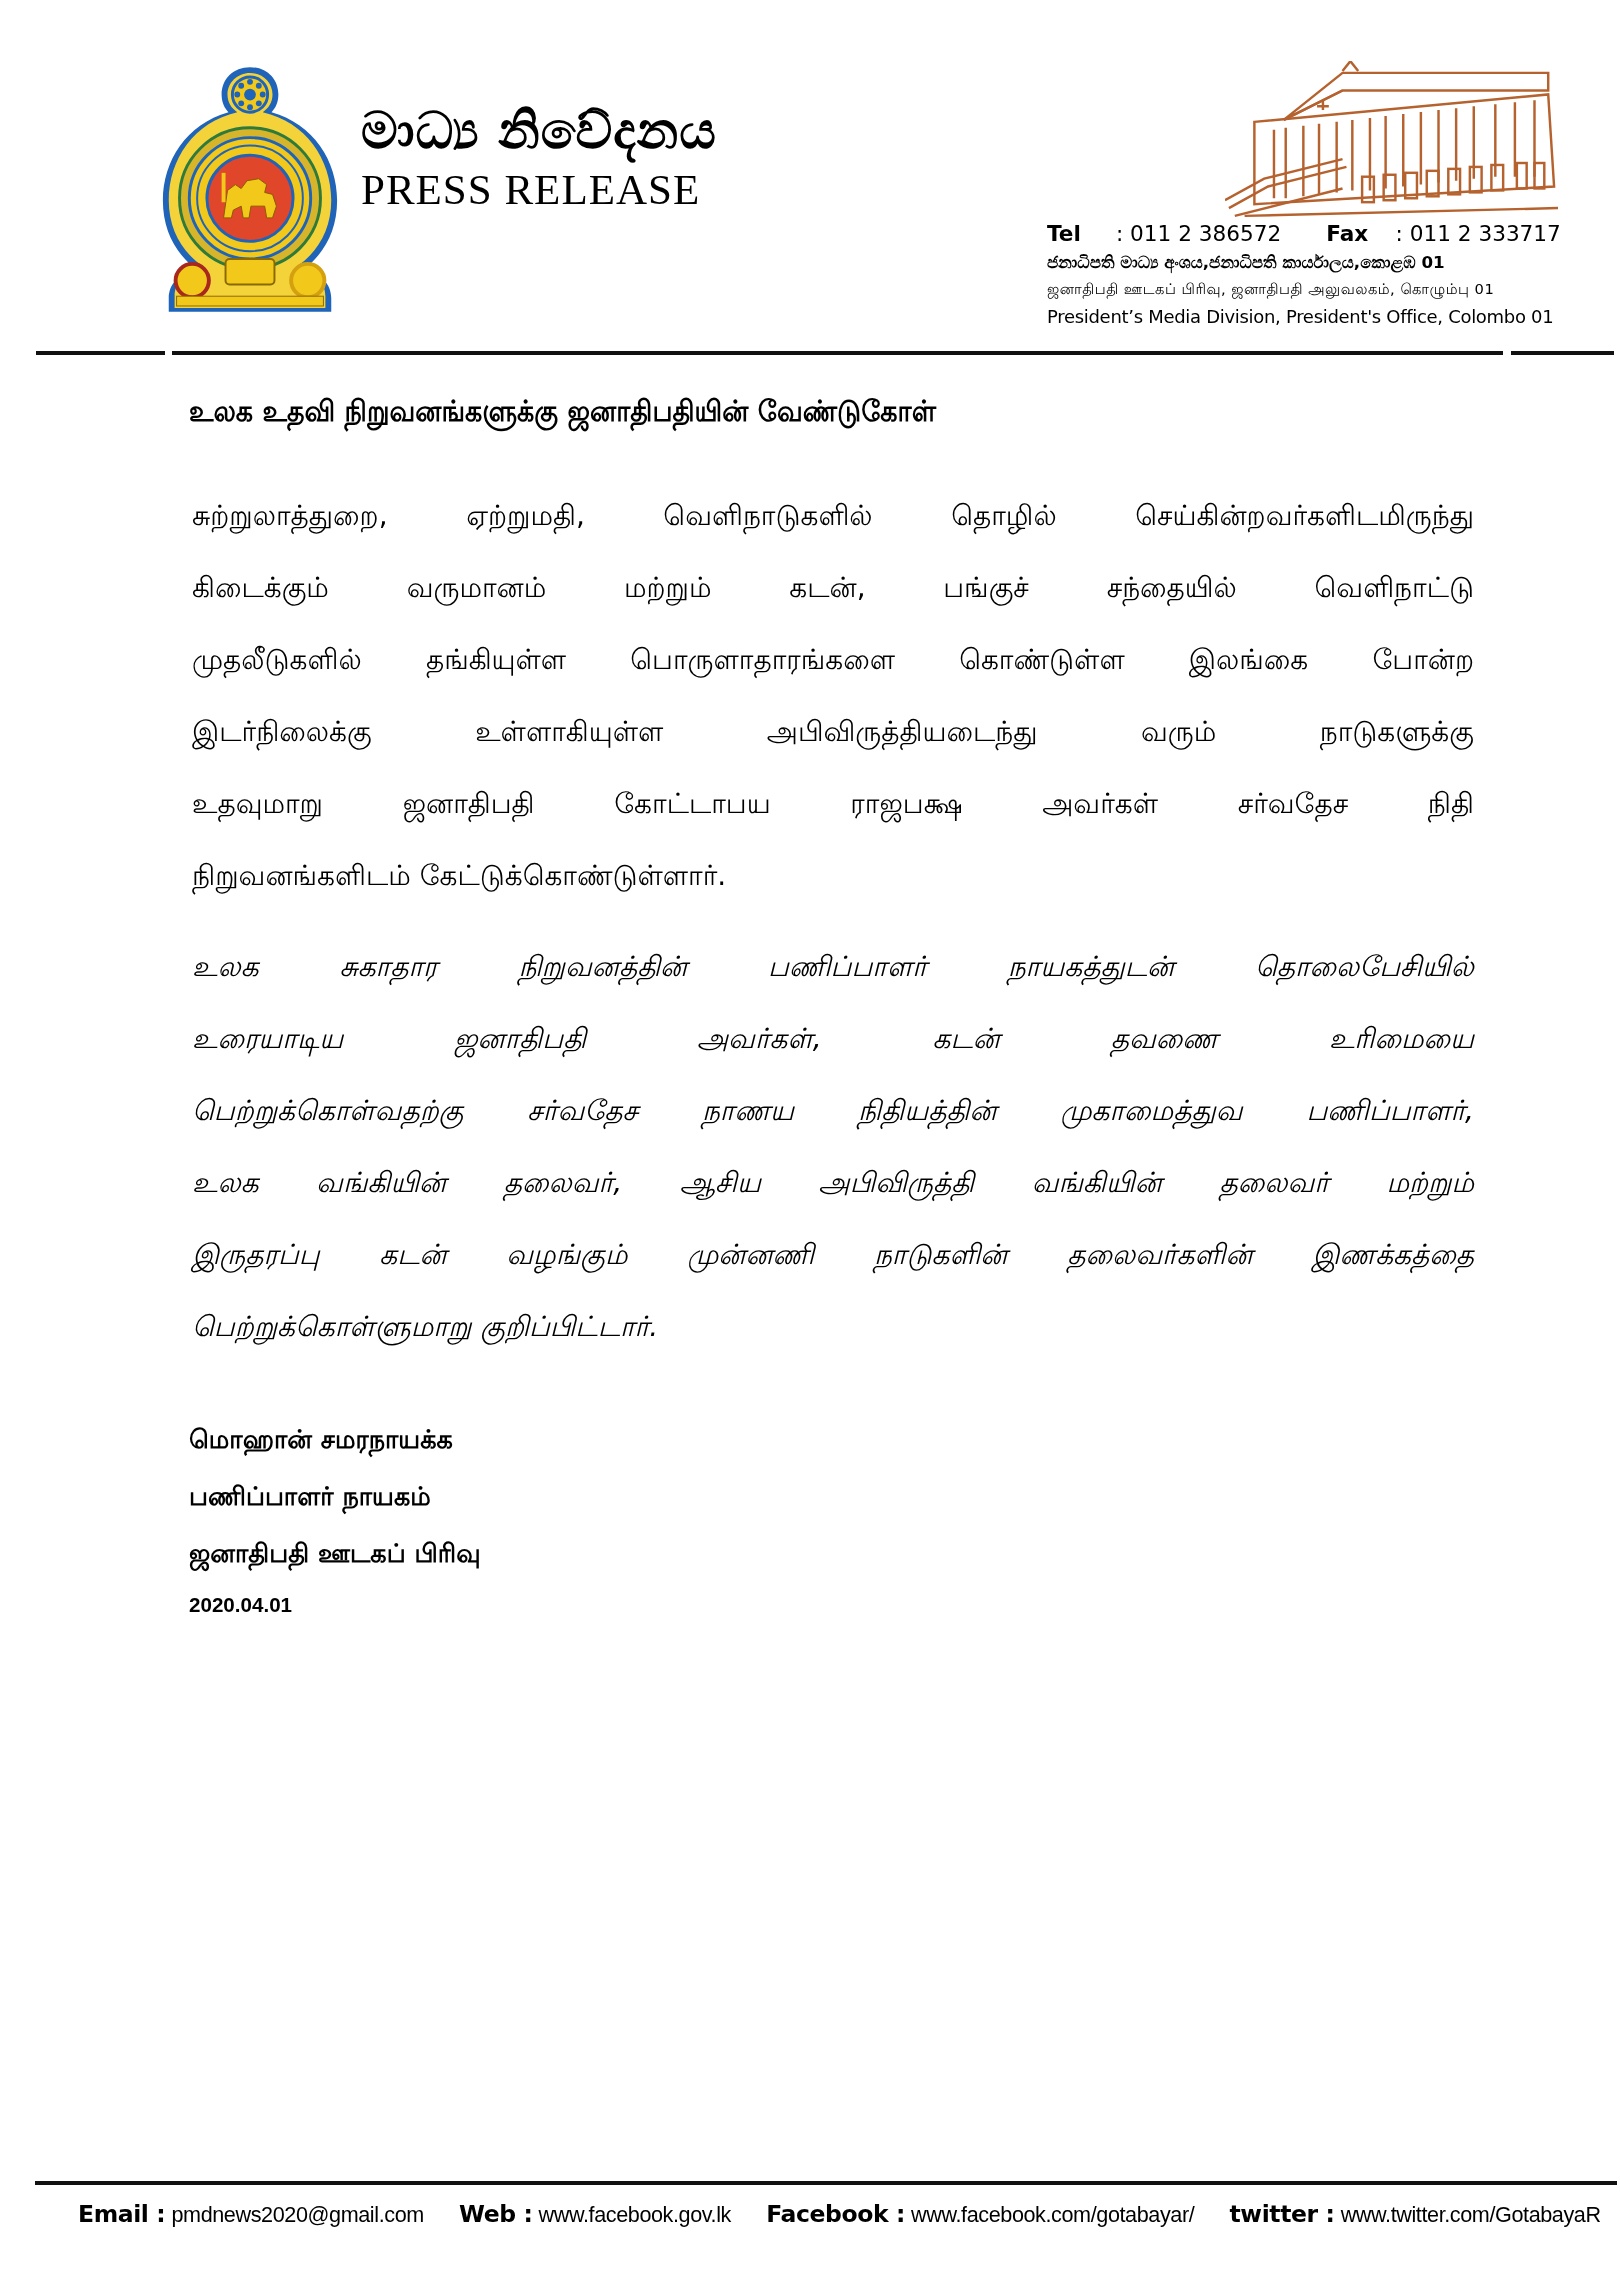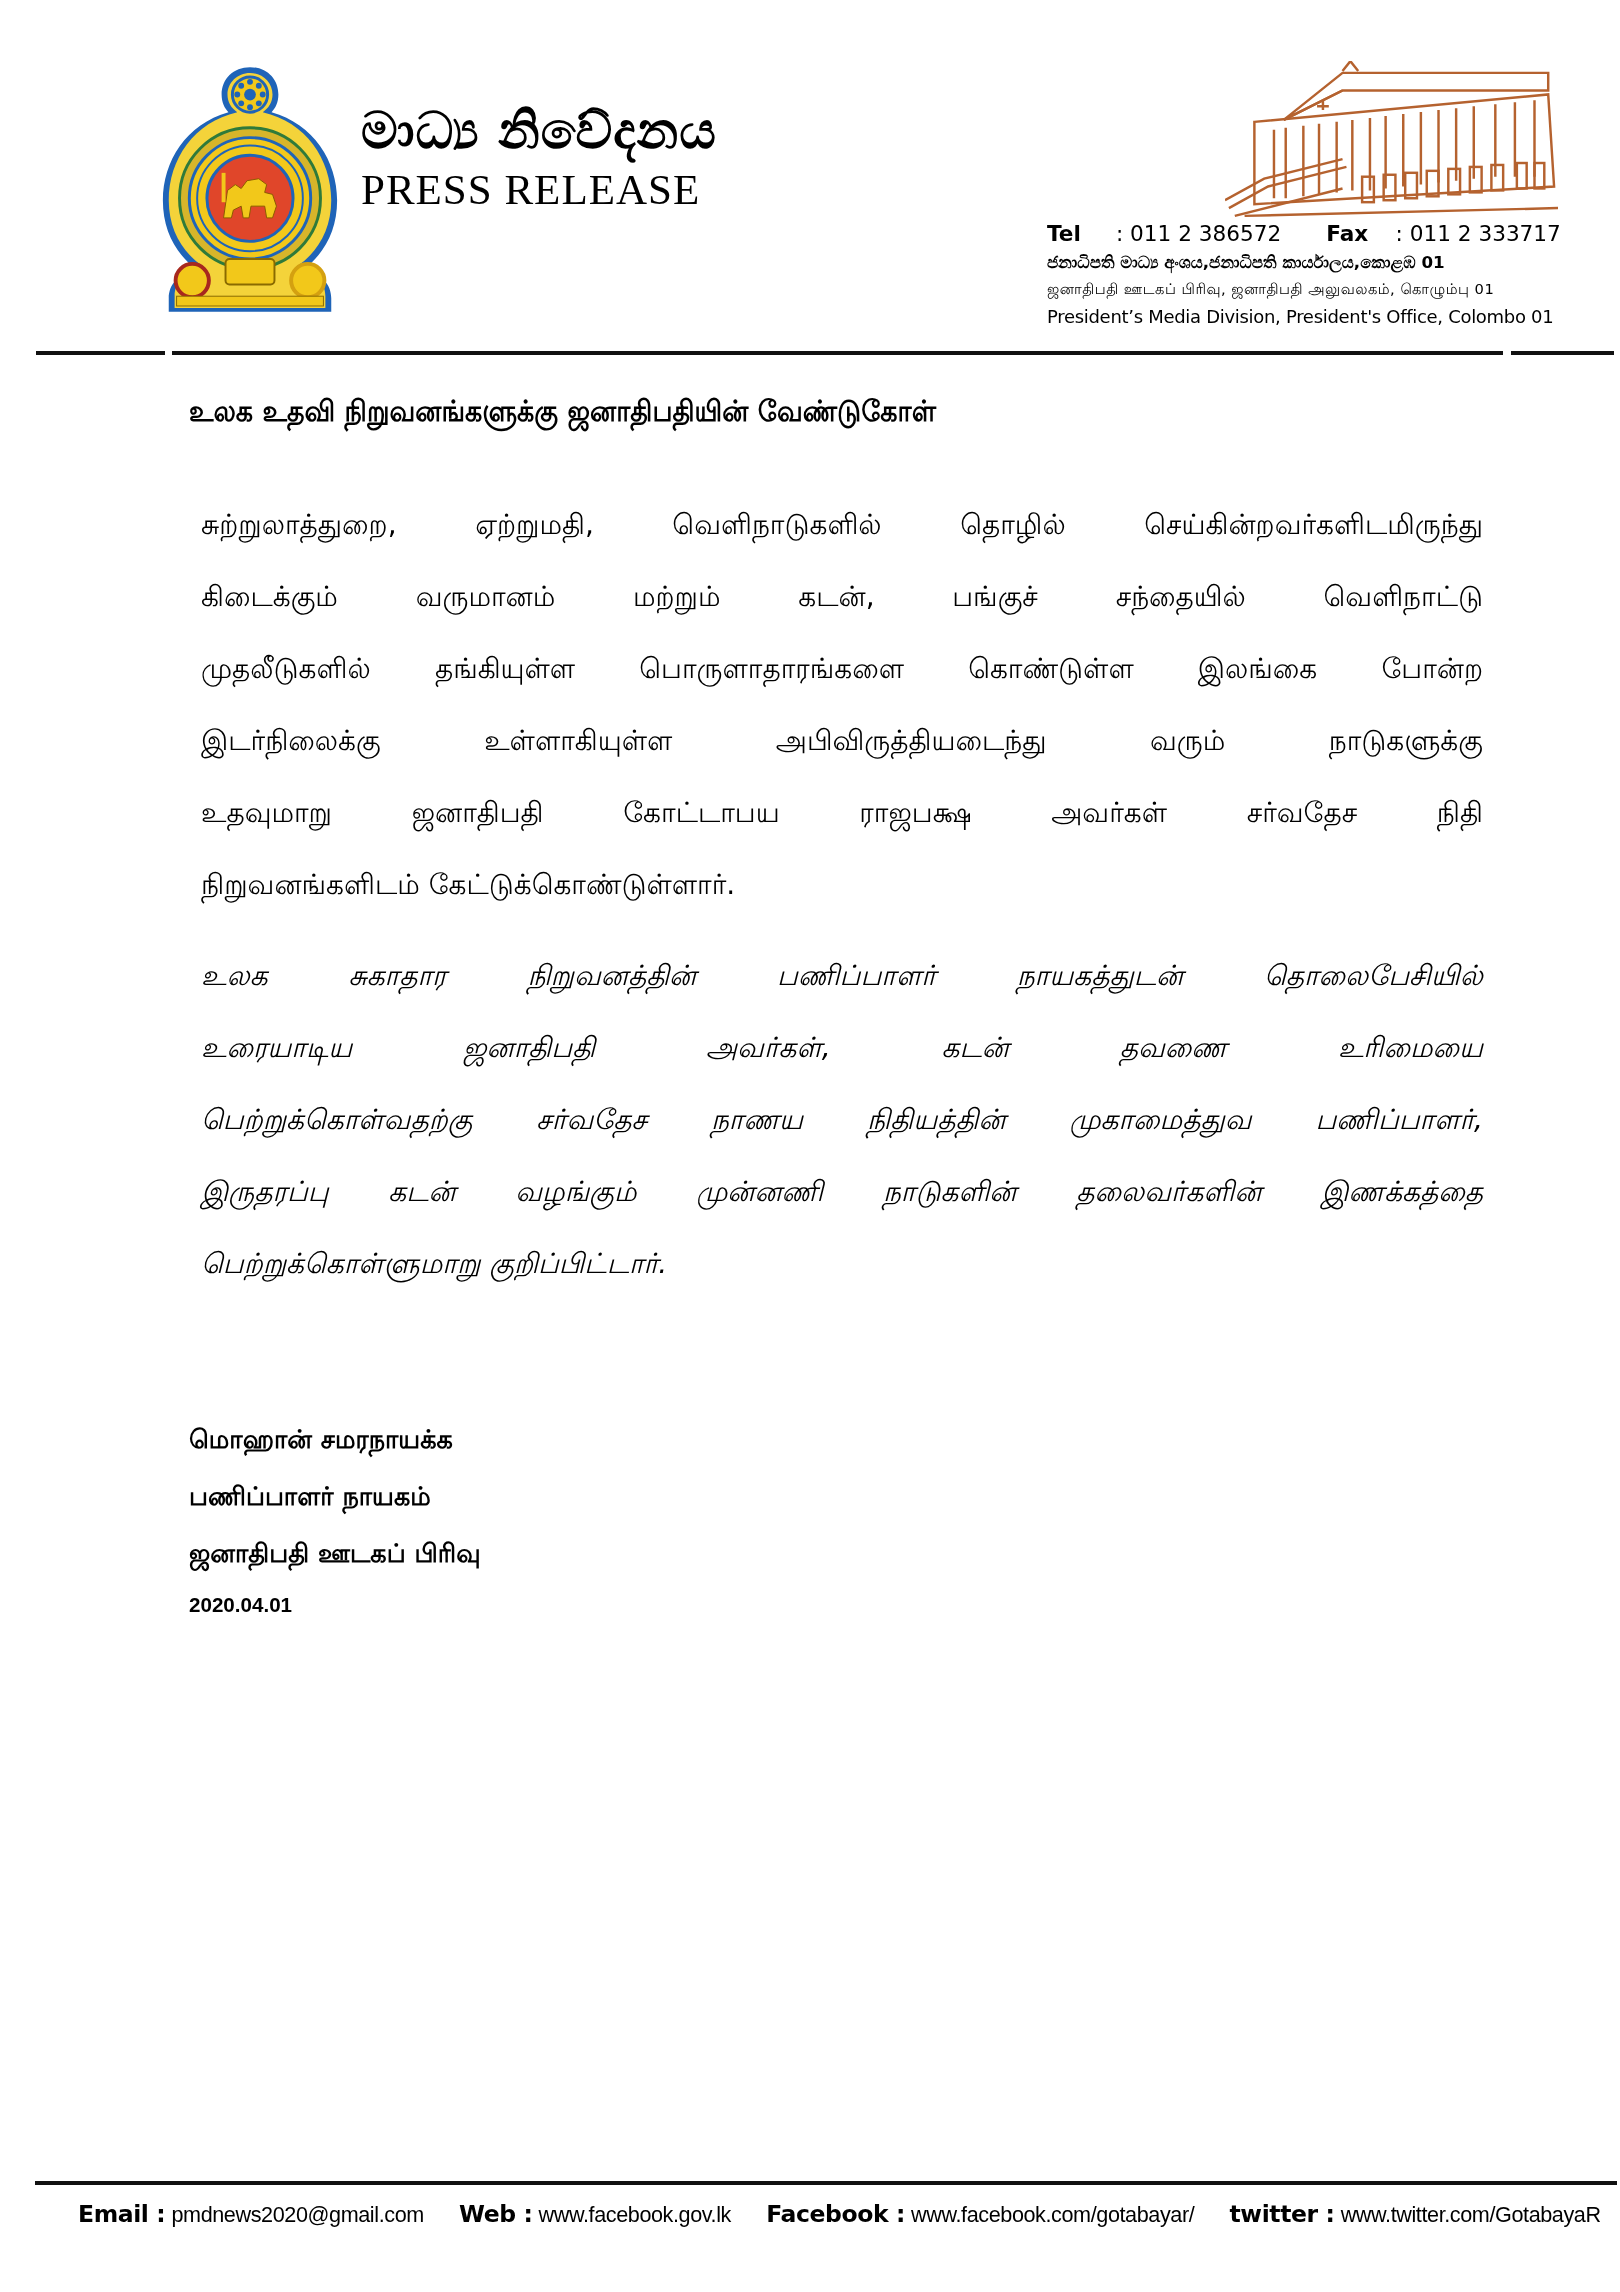--- a/index.html
+++ b/index.html
@@ -127,21 +127,21 @@
     }
 
     .para {
       position: absolute;
       left: 189px;
       width: 1282px;
       font-family: "DejaVu Sans", sans-serif;
       font-size: 28px;
       line-height: 72px;
       text-align: justify;
-      margin: 12px;
+      margin: 3px;
     }
     .para .ln {
       display: block;
       text-align: justify;
       text-align-last: justify;
       white-space: nowrap;
       height: 72px;
     }
     .para .ln.last {
       text-align-last: left;
@@ -293,20 +293,21 @@
   <span class="ln">முதலீடுகளில் தங்கியுள்ள பொருளாதாரங்களை கொண்டுள்ள இலங்கை போன்ற</span>
   <span class="ln">இடர்நிலைக்கு உள்ளாகியுள்ள அபிவிருத்தியடைந்து வரும் நாடுகளுக்கு</span>
   <span class="ln">உதவுமாறு ஜனாதிபதி கோட்டாபய ராஜபக்ஷ அவர்கள் சர்வதேச நிதி</span>
   <span class="ln last">நிறுவனங்களிடம் கேட்டுக்கொண்டுள்ளார்.</span>
 </div>
 
 <div class="para para-2">
   <span class="ln">உலக சுகாதார நிறுவனத்தின் பணிப்பாளர் நாயகத்துடன் தொலைபேசியில்</span>
   <span class="ln">உரையாடிய ஜனாதிபதி அவர்கள், கடன் தவணை உரிமையை</span>
   <span class="ln">பெற்றுக்கொள்வதற்கு சர்வதேச நாணய நிதியத்தின் முகாமைத்துவ பணிப்பாளர்,</span>
+  <span class="ln">உலக வங்கியின் தலைவர், ஆசிய அபிவிருத்தி வங்கியின் தலைவர் மற்றும்</span>
   <span class="ln">இருதரப்பு கடன் வழங்கும் முன்னணி நாடுகளின் தலைவர்களின் இணக்கத்தை</span>
   <span class="ln last">பெற்றுக்கொள்ளுமாறு குறிப்பிட்டார்.</span>
 </div>
 
 <div class="sig">
   <span class="sig-line">மொஹான் சமரநாயக்க</span>
   <span class="sig-line">பணிப்பாளர் நாயகம்</span>
   <span class="sig-line">ஜனாதிபதி ஊடகப் பிரிவு</span>
   <span class="sig-date">2020.04.01</span>
 </div>

